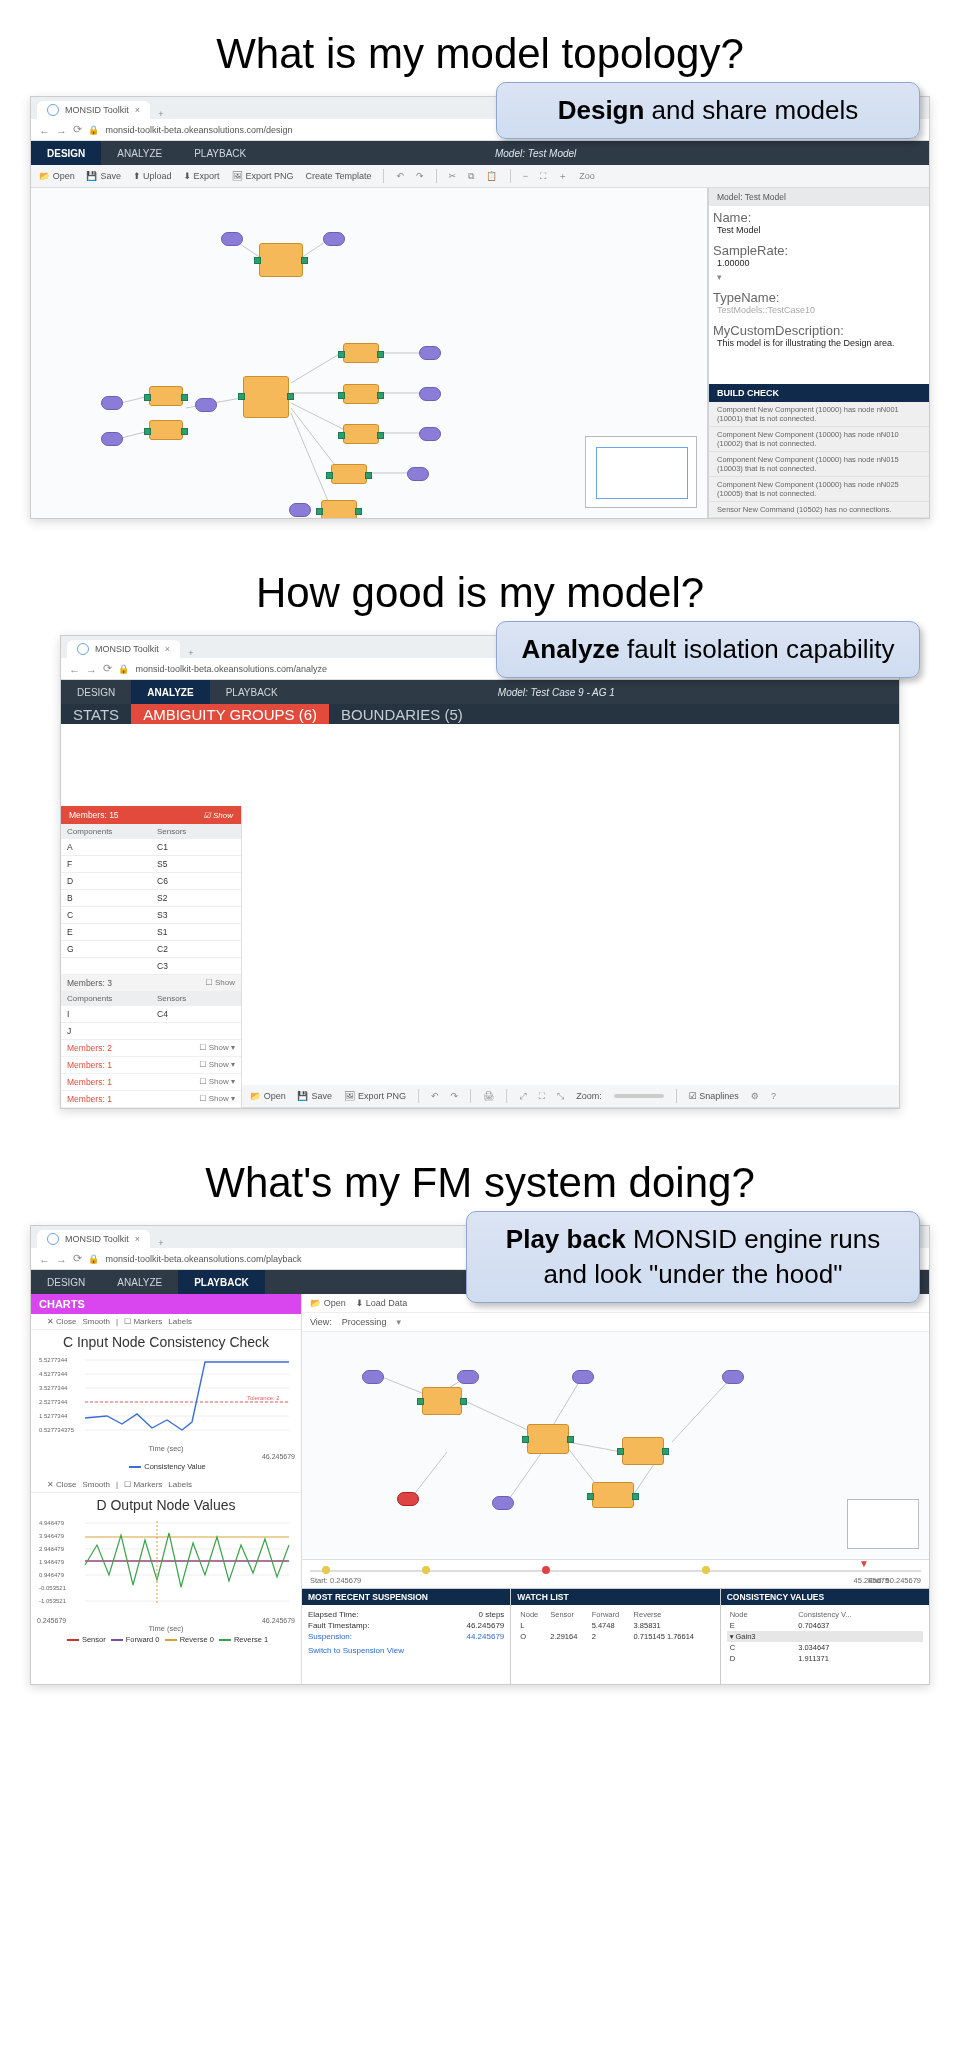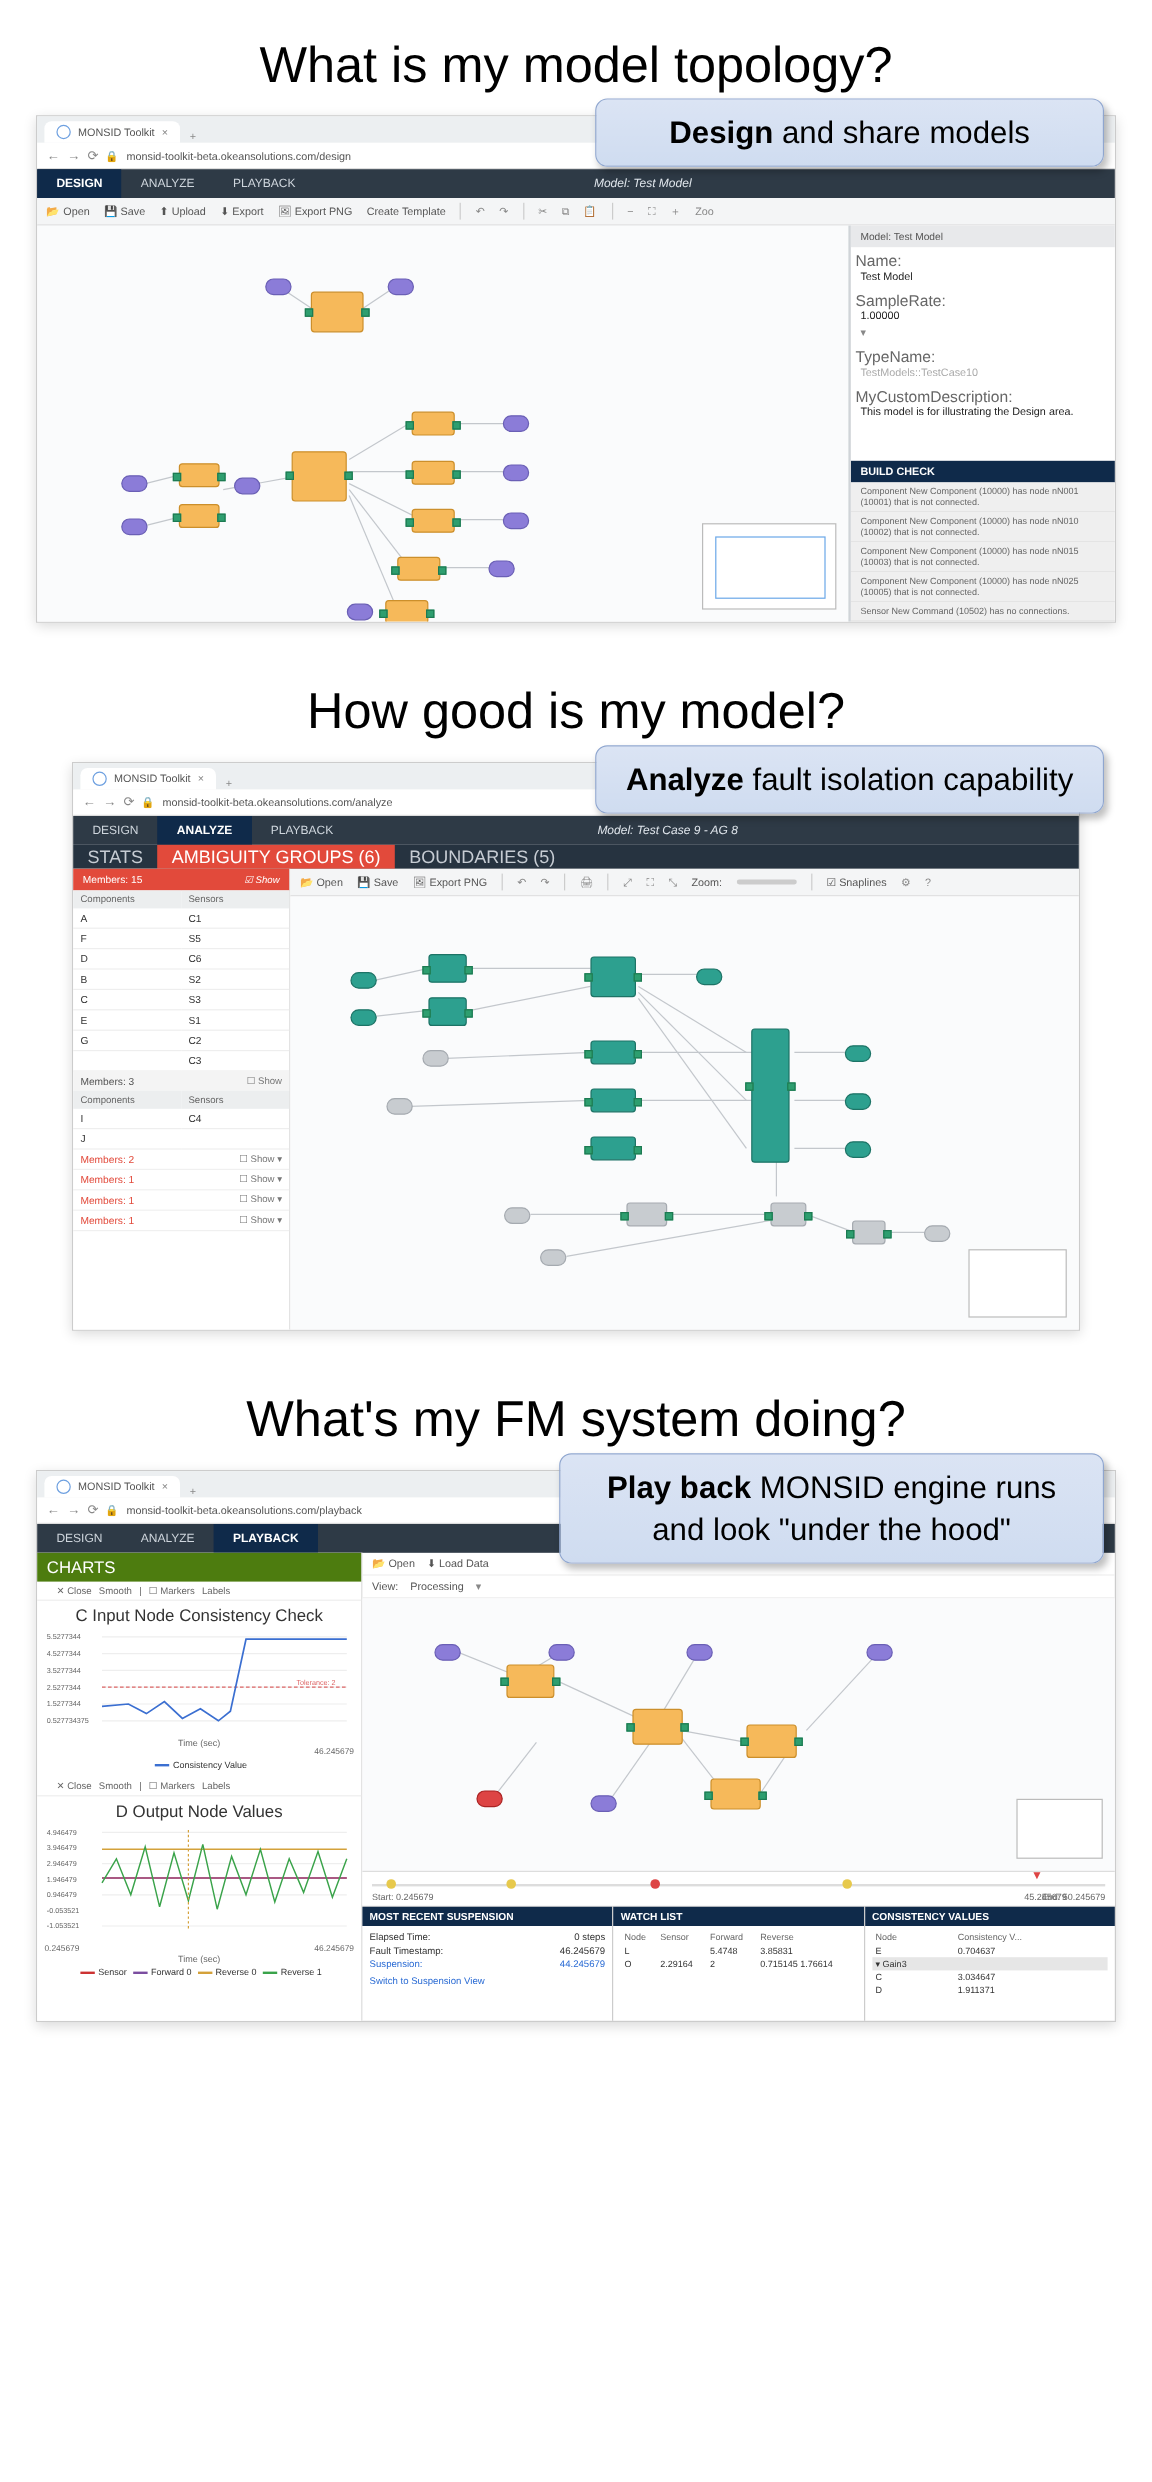--- a/index.html
+++ b/index.html
@@ -55,35 +55,35 @@
   .pill.gray { background:#c8ccd0; border-color:#a5aab0;}
   .pill.teal { background:#2da08f; border-color:#1d7366;}
   .mini-map { position:absolute; right:10px; bottom:10px; width:110px; height:70px; background:#fff; border:1px solid #bbb;}
   svg.wires { position:absolute; inset:0; width:100%; height:100%; }
   svg.wires line { stroke:#c3c7cc; stroke-width:1; }
 
   
   .subnav { background:#263340; display:flex; height:20px; font-size:15px; }
   .subnav .t { padding:0 12px; color:#c6ccd3; display:flex; align-items:center;}
   .subnav .t.red { background:#e24a3b; color:#fff;}
-  .analyze-body { display:flex; height:384px; }
+  .analyze-body { display:flex; height:384px;align-items:flex-end; }
   .amb-panel { width:180px; background:#fff; border-right:1px solid #ddd; font-size:8.5px;}
   .amb-hdr { background:#e24a3b; color:#fff; padding:4px 8px; display:flex; justify-content:space-between; align-items:center;}
   .amb-cols { display:flex;}
   .amb-col { flex:1; }
   .amb-col .ch { background:#eceeef; padding:3px 6px; font-size:8px; color:#666;}
   .amb-col .cell { padding:3px 6px; border-bottom:1px solid #eee; color:#333;}
   .amb-sub { background:#f4f4f4; padding:3px 6px; display:flex; justify-content:space-between; color:#555;}
   .amb-link { color:#e24a3b; padding:3px 6px; display:flex; justify-content:space-between; border-bottom:1px solid #f0f0f0;}
   .show-lbl { color:#777; font-size:8px;}
 
   
   .play-body { display:flex; height:390px;}
   .charts-col { width:270px; background:#fff; border-right:1px solid #ddd; font-size:8px;}
-  .charts-hdr { background:#4d7c0f; color:#fff; padding:4px 8px; font-size:14px; font-weight:400;}
+  .charts-hdr { background:#d946ef; color:#fff; padding:4px 8px; font-size:11px; font-weight:700;}
   .chart-tools { display:flex; gap:6px; padding:3px 16px; color:#666; border-bottom:1px solid #eee; align-items:center;}
   .chart-box { padding:2px 6px 6px 6px;}
   .chart-title { text-align:center; font-size:14px; color:#333; margin:2px 0;}
   .axis-lbls { display:flex; justify-content:space-between; font-size:7px; color:#666;}
   .legend { text-align:center; font-size:7.5px; margin-top:2px;}
   .legend .sw{display:inline-block;width:12px;height:2px;vertical-align:middle;margin:0 3px;}
   .play-main { flex:1; display:flex; flex-direction:column;}
   .play-toolbar { font-size:9px; color:#555; padding:4px 8px; display:flex; gap:10px; border-bottom:1px solid #eee;}
   .play-canvas { flex:1; position:relative; background:#fafbfc;}
   .timeline { height:28px; border-top:1px solid #ddd; position:relative; background:#fff; font-size:7.5px; color:#666;}
@@ -245,21 +245,21 @@
         <span class="nav-ico">←</span>
         <span class="nav-ico">→</span>
         <span class="nav-ico">⟳</span>
         <span class="lock">🔒</span>
         <span class="url">monsid-toolkit-beta.okeansolutions.com/analyze</span>
       </div>
       <div class="app-nav">
         <div class="tab">DESIGN</div>
         <div class="tab active">ANALYZE</div>
         <div class="tab">PLAYBACK</div>
-        <div class="model">Model: Test Case 9 - AG 8</div>
+        <div class="model">Model: Test Case 9 - AG 1</div>
         <div style="width:80px;"></div>
       </div>
       <div class="subnav">
         <div class="t">STATS</div>
         <div class="t red">AMBIGUITY GROUPS (6)</div>
         <div class="t">BOUNDARIES (5)</div>
       </div>
 
       <div class="analyze-body">
         <div class="amb-panel">

